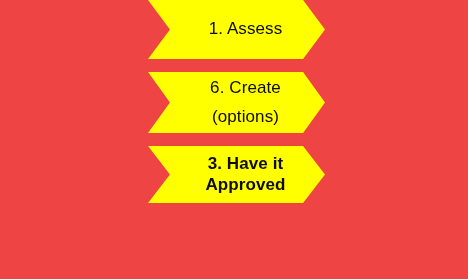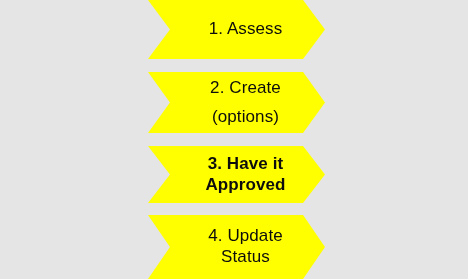--- a/index.html
+++ b/index.html
@@ -50,34 +50,30 @@
   #step-2 { top: 72px;  height: 61px; }
   #step-3 { top: 146px; height: 57px; }
   #step-4 { top: 215px; height: 64px; }
 
   
   #step-2 .chevron-label { line-height: 1.65; }
 </style>
 </head>
 <body>
 
-<div id="diagram" style="background: #e5e5e5;">
+<div id="diagram" style="background: #ef4444;">
 
   <div class="chevron" id="step-1" style="background:#FFFF00;">
     <div class="chevron-label" style="color: rgb(13, 13, 13);">1. Assess</div>
   </div>
 
   <div class="chevron" id="step-2" style="background:#FFFF00;">
-    <div class="chevron-label" style="color: rgb(13, 13, 13);">2. Create
+    <div class="chevron-label" style="color: rgb(13, 13, 13);">6. Create
 (options)</div>
   </div>
 
   <div class="chevron" id="step-3" style="background:#FFFF00;">
     <div class="chevron-label" style="color: rgb(13, 13, 13); font-weight: bold;">3. Have it
 Approved</div>
   </div>
 
-  <div class="chevron" id="step-4" style="background:#FFFF00;">
-    <div class="chevron-label" style="color: rgb(13, 13, 13);">4. Update
-Status</div>
-  </div>
 
 </div>
 
 </body></html>

